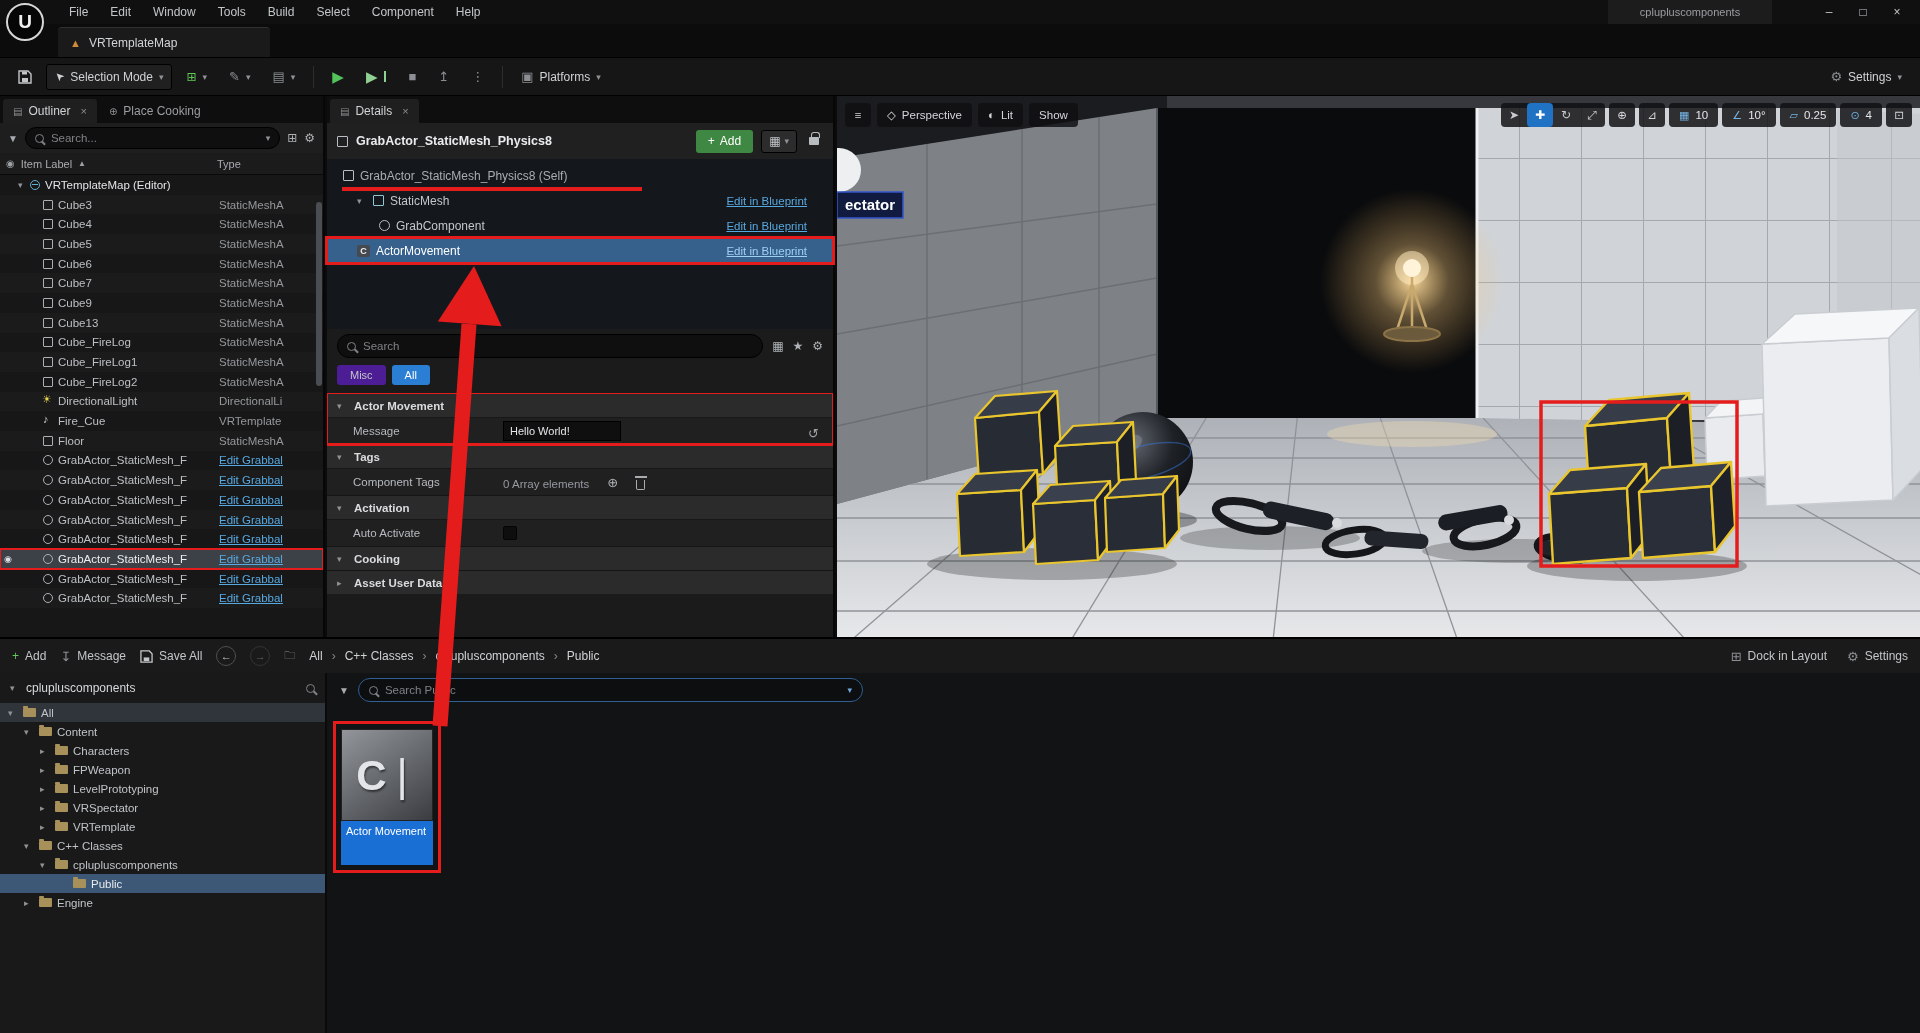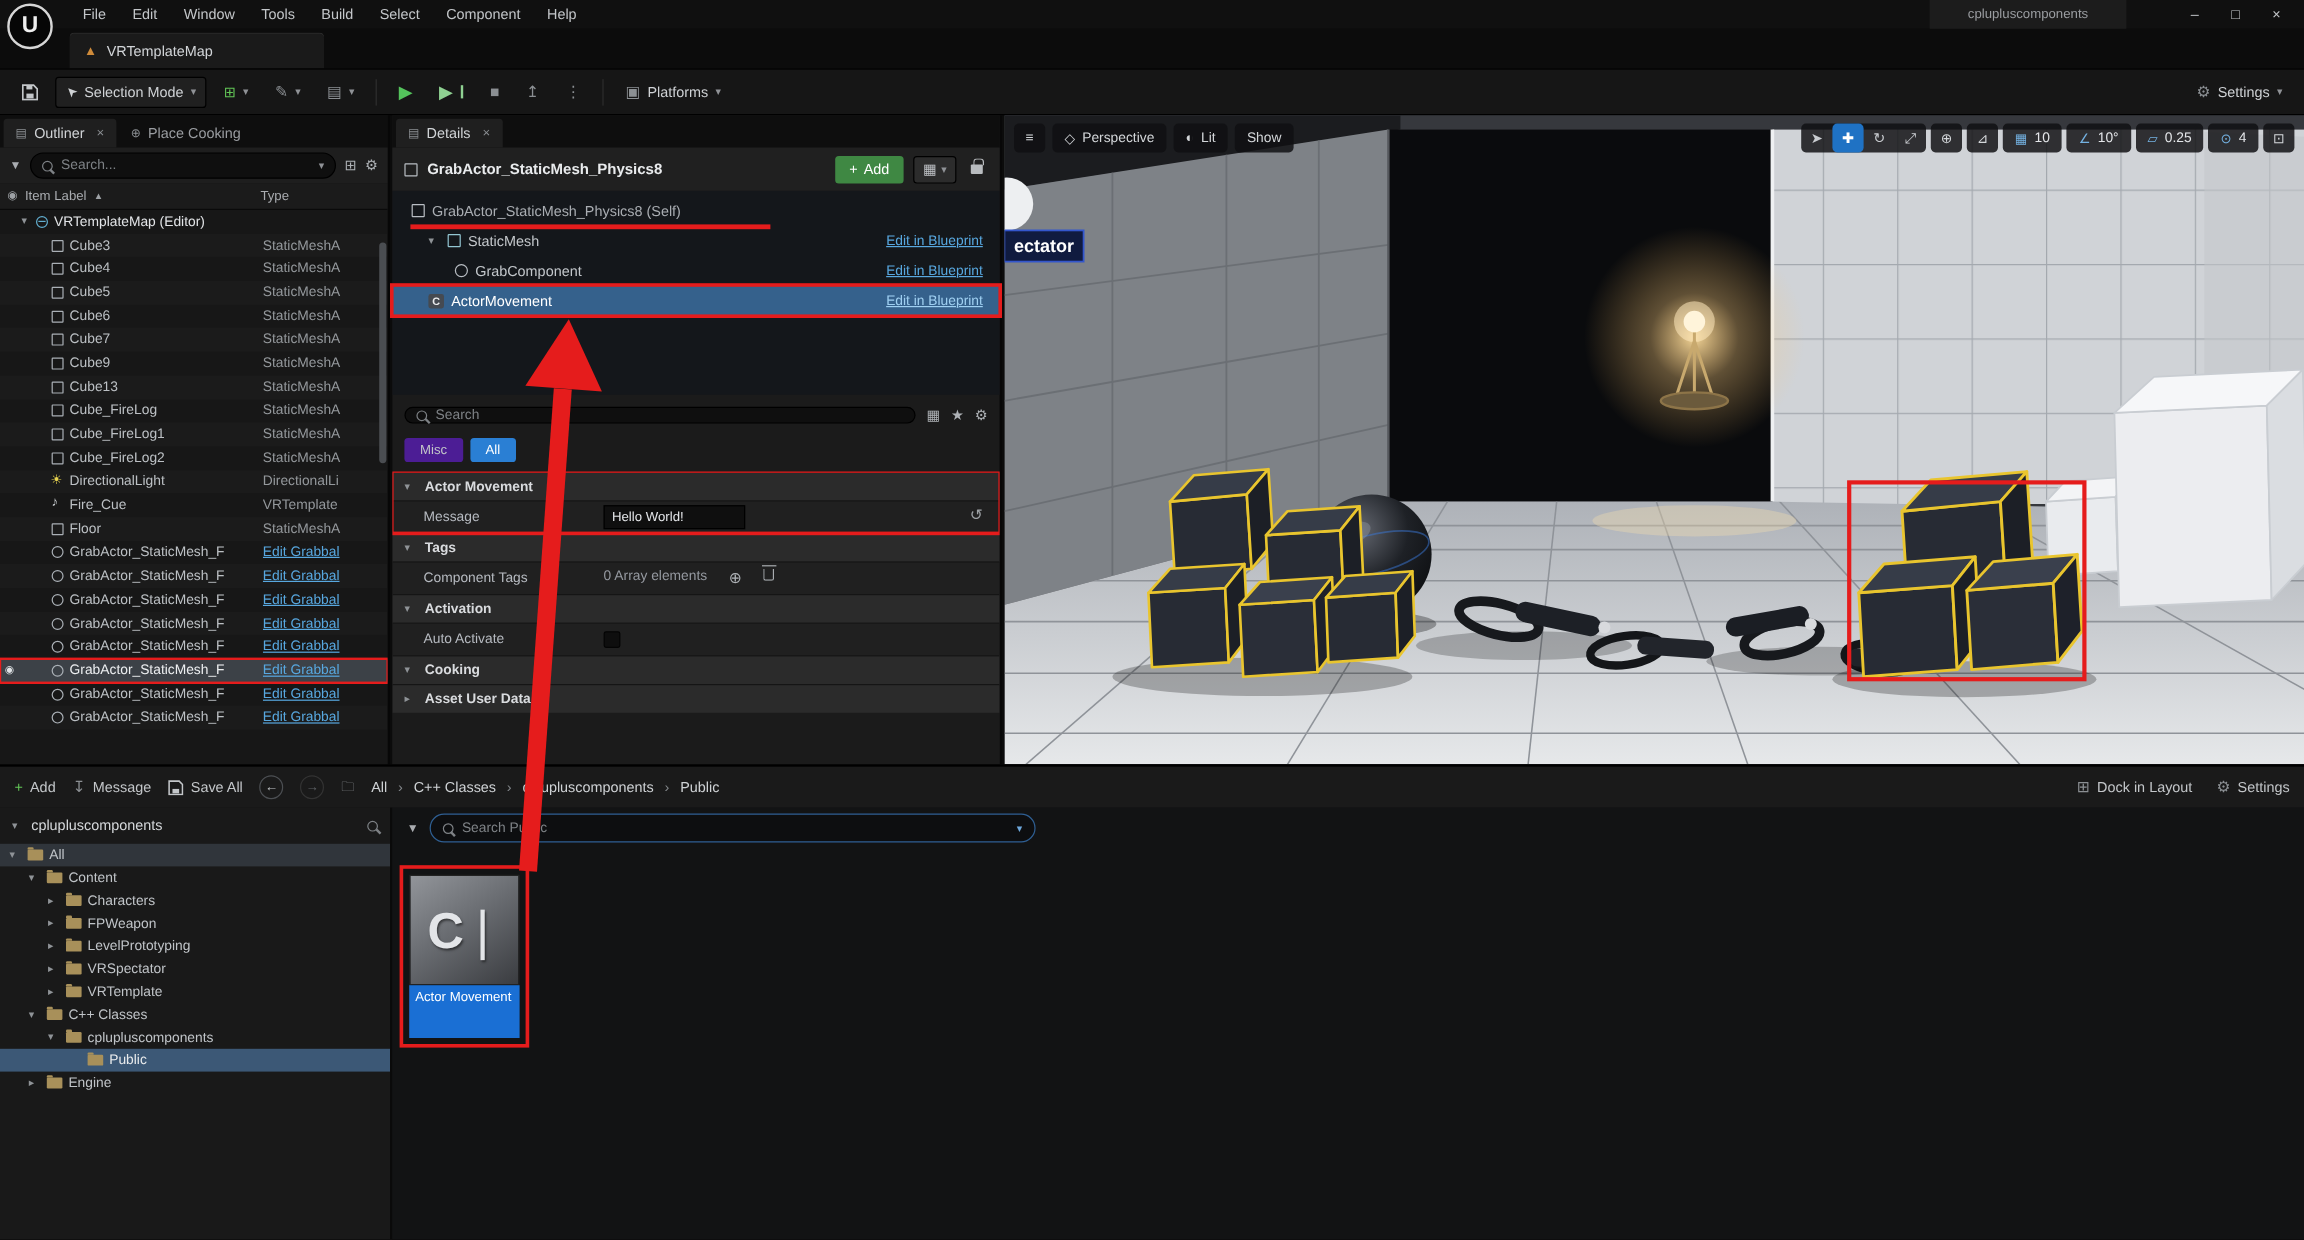--- a/index.html
+++ b/index.html
@@ -86,38 +86,38 @@
 .dt-header{height:36px;display:flex;align-items:center;gap:8px;padding:0 10px;background:#202020;flex:none}
 .dt-title{font-weight:bold;color:#e9ebed;font-size:12.5px;flex:1;white-space:nowrap;overflow:hidden}
 .add-btn{height:23px;background:#3f8843;color:#fff;display:flex;align-items:center;gap:5px;padding:0 12px;border-radius:3px;font-size:12px}
 .combo-btn{height:23px;background:#2c2c2c;border:1px solid #000;border-radius:3px;display:flex;align-items:center;padding:0 7px;gap:4px;color:#bfc2c6}
 .ci{width:11px;height:11px;flex:none;position:relative}
 .ci.actor{border:1.2px solid #b9bec4;border-radius:1px}
 .ci.cube{border:1.2px solid #93c6d2;border-radius:1px}
 .ci.grab{border:1.2px solid #b9bec4;border-radius:50%}
 .ci.cpp{background:#454a51;color:#e9ebed;font-size:9px;font-weight:bold;display:flex;align-items:center;justify-content:center;border-radius:2px;width:13px;height:12px}
 .dt-tree{height:170px;background:#14171b;position:relative;padding-top:4px;flex:none}
-.dt-row{height:25px;display:flex;align-items:center;gap:6px;padding-right:14px;font-size:12px;color:#c3c7cb}
+.dt-row{height:25px;display:flex;align-items:center;gap:6px;padding-right:26px;font-size:12px;color:#c3c7cb}
 .dt-row.d0{padding-left:16px;color:#a9adb2}
 .dt-row.d1{padding-left:30px}
 .dt-row.d2{padding-left:52px}
 .dt-row .link{margin-left:auto;color:#58a8e0;text-decoration:underline;font-size:11.5px}
 .dt-row.selected{background:#35618c;color:#fff;outline:3px solid #e51c1c;outline-offset:-1px;position:relative;z-index:2}
 .dt-row.selected .link{color:#9fd0f2}
 .annot-underline{position:absolute;left:15px;top:28px;width:300px;height:4px;background:#e51c1c;z-index:3}
 .dt-search{height:34px;display:flex;align-items:center;gap:9px;padding:0 10px;flex:none}
-.dt-search .search-box{flex:1;height:14px;border-radius:12px}
+.dt-search .search-box{flex:1;height:24px;border-radius:12px}
 .chips{display:flex;gap:6px;padding:2px 10px 8px;flex:none}
 .chip{height:20px;padding:0 13px;border-radius:3px;background:#4c1d95;color:#c3c6c9;display:flex;align-items:center;font-size:11px}
 .chip.active{background:#2a7fd4;color:#fff}
 .dt-props{flex:1;background:#1b1b1b;overflow:hidden}
 .section-h{height:24px;background:#2b2b2b;display:flex;align-items:center;gap:7px;padding:0 10px;font-weight:bold;color:#d9dbde;font-size:11.5px;border-top:1px solid #151515}
 .prop-row{height:27px;display:flex;align-items:center;background:#202020;border-top:1px solid #181818;padding-left:26px}
 .prop-name{width:150px;color:#b6bac0;font-size:11.5px;flex:none}
-.prop-val{flex:1;display:flex;align-items:flex-start;gap:8px}
+.prop-val{flex:1;display:flex;align-items:flex-end;gap:8px}
 .text-field{width:118px;height:20px;background:#0f0f0f;border:1px solid #000;color:#e4e6e9;font-size:11px;display:flex;align-items:center;padding:0 6px;white-space:nowrap;overflow:hidden}
 .checkbox{width:14px;height:14px;background:#0e0e0e;border:1px solid #040404;border-radius:2px}
 .reset-btn{margin-left:auto;margin-right:14px;color:#9da1a5;font-size:13px}
 .plus-circle{color:#aeb2b6;font-size:13px;margin-left:10px}
 .dim{color:#9599a0;font-size:11.5px}
 .annot-box{outline:3px solid #e51c1c;outline-offset:-1px;position:relative;z-index:2}
 
 
 .viewport{position:absolute;left:837px;top:96px;width:1083px;height:541px;background:#2b2d31;overflow:hidden}
 .viewport>svg.scene{position:absolute;left:0;top:0}

